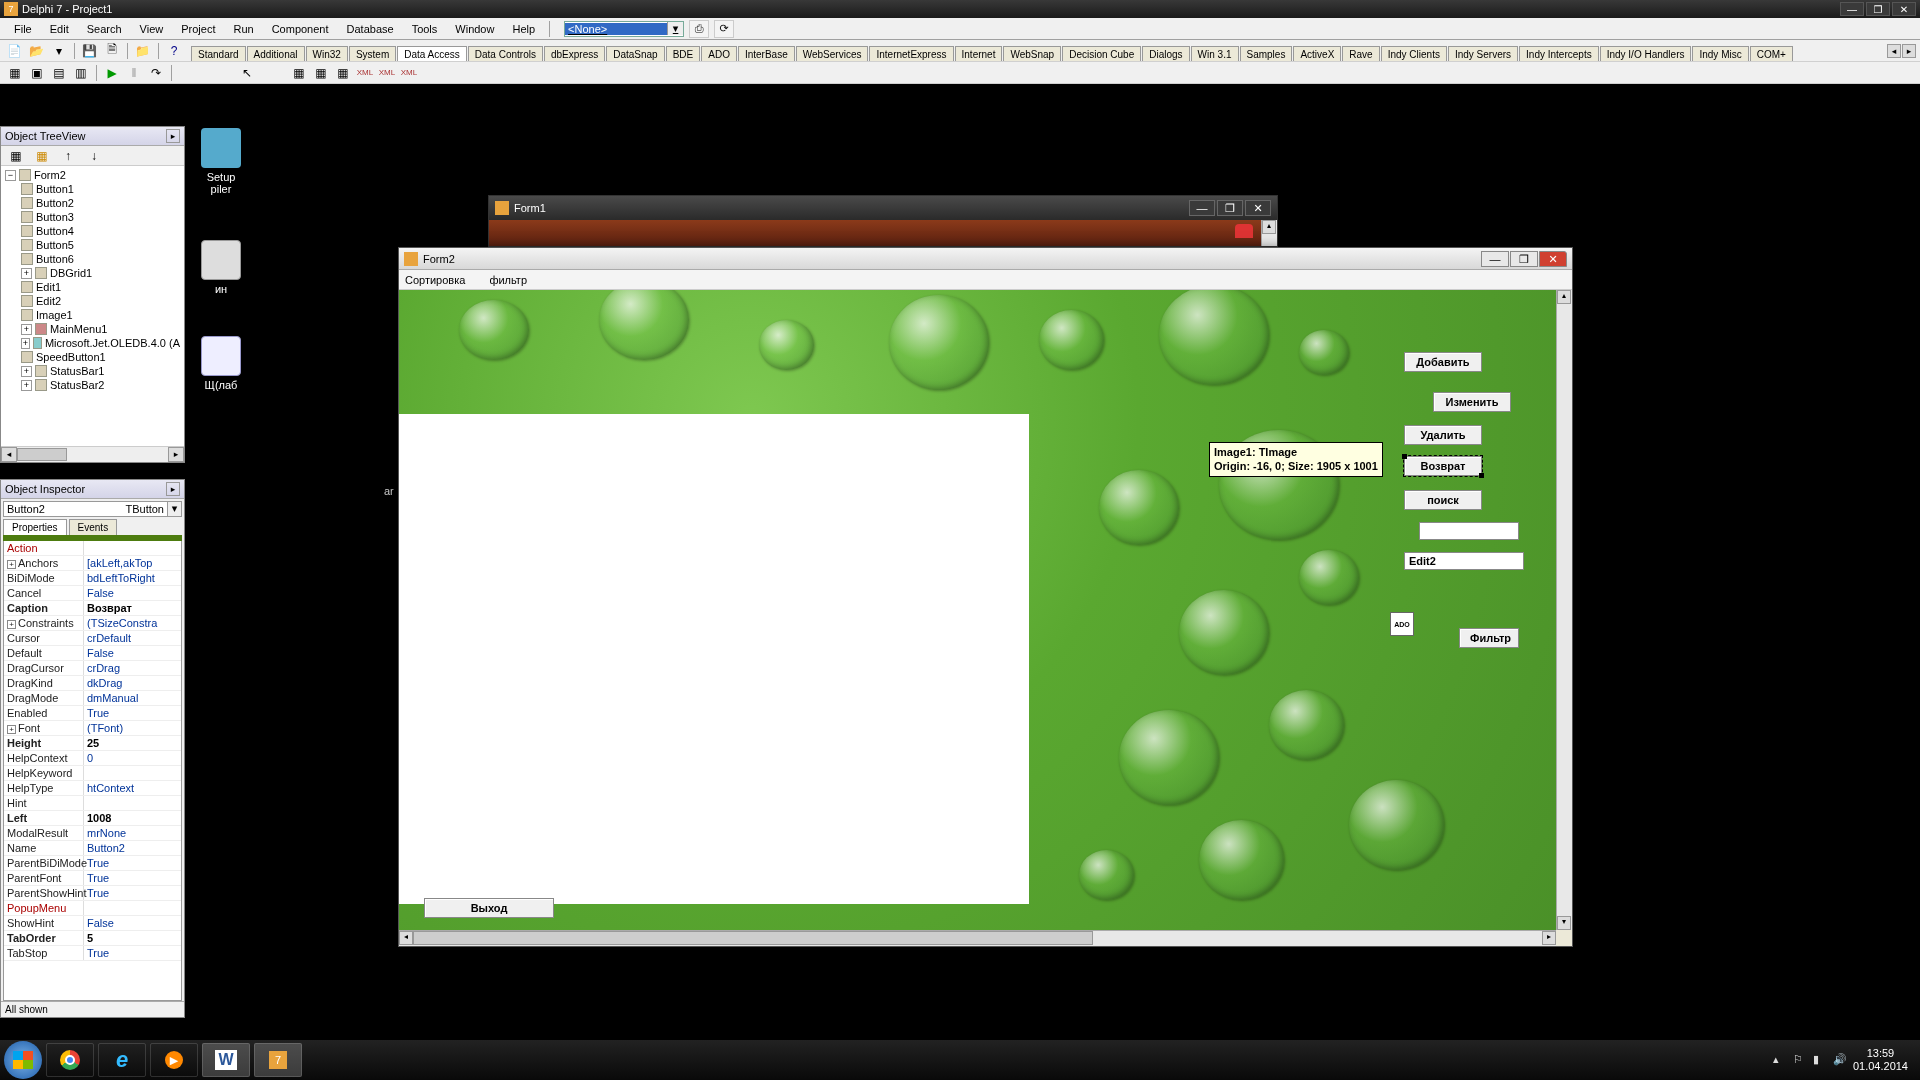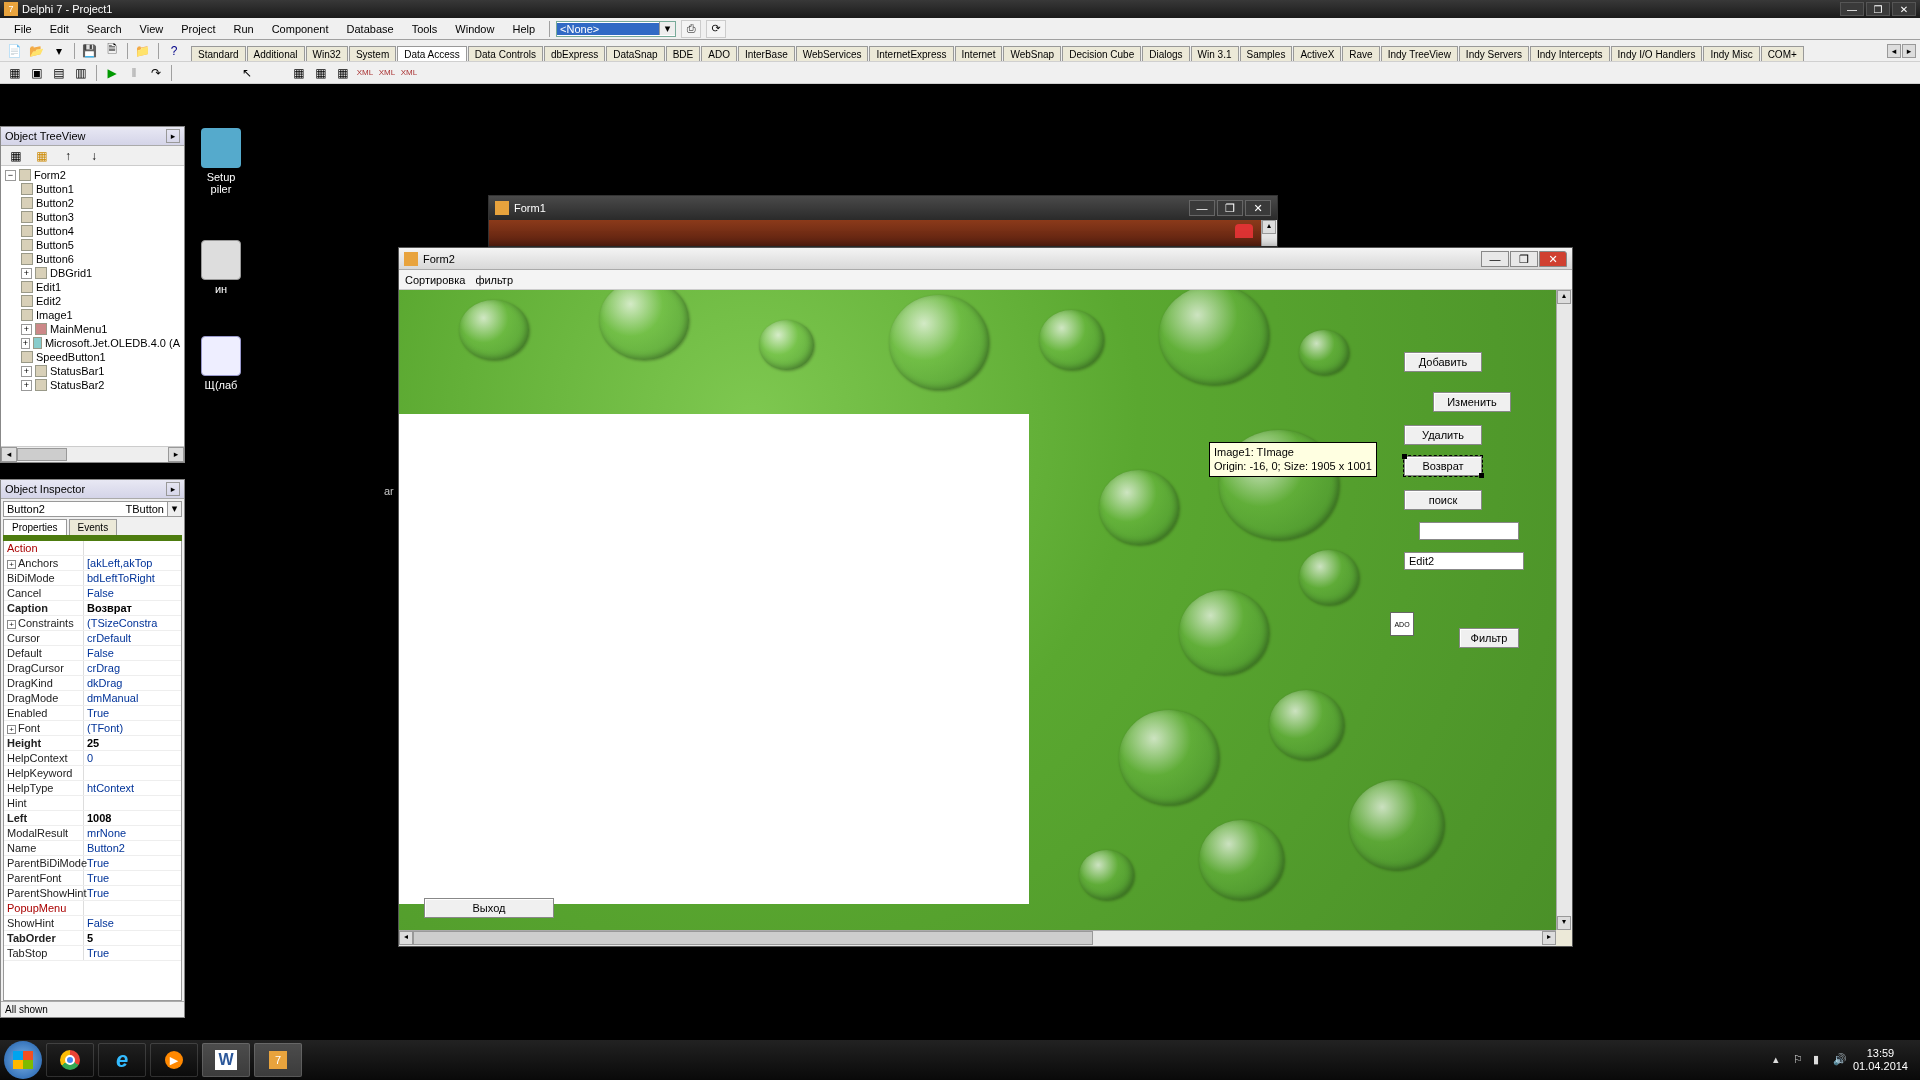--- a/index.html
+++ b/index.html
@@ -7,21 +7,21 @@
 
 
 .titlebar { height: 18px; background: linear-gradient(#383838, #1a1a1a); color: #fff; display: flex; align-items: center; padding: 0 4px; }
 .titlebar .icon { width: 14px; height: 14px; background: #e8a33d; margin-right: 4px; display: inline-flex; align-items: center; justify-content: center; font-size: 9px; }
 .titlebar .wbtns { margin-left: auto; display: flex; gap: 2px; }
 .titlebar .wbtn { width: 24px; height: 14px; background: #3a3a3a; color: #fff; text-align: center; line-height: 14px; border: 1px solid #555; font-size: 10px; }
 
 
 .menubar { height: 22px; background: #f0f0f0; display: flex; align-items: center; padding: 0 6px; gap: 2px; border-bottom: 1px solid #a0a0a0; }
 .menubar .mitem { padding: 2px 8px; cursor: default; }
-.combo { width: 120px; height: 16px; border: 1px solid #7a9; background: #fff; display: inline-flex; align-items: center; margin-left: 0; }
+.combo { width: 120px; height: 16px; border: 1px solid #7a9; background: #fff; display: inline-flex; align-items: center; margin-left: 8px; text-decoration: underline; }
 .combo .sel { background: #316ac5; color: #fff; padding: 0 3px; flex: 1; }
 .combo .arr { width: 16px; text-align: center; background: #eee; border-left: 1px solid #999; }
 .miconbtn { width: 20px; height: 18px; border: 1px solid #ccc; background: #f4f4f4; margin-left: 3px; display: inline-flex; align-items: center; justify-content: center; }
 
 
 .toolbars { background: #f0f0f0; }
 .toolrow { height: 22px; display: flex; align-items: center; border-bottom: 1px solid #d0d0d0; padding: 0 4px; }
 .tbtn { width: 20px; height: 20px; border: 1px solid transparent; display: inline-flex; align-items: center; justify-content: center; margin: 0 1px; font-size: 12px; }
 .tsep { width: 1px; height: 16px; background: #a0a0a0; margin: 0 4px; }
 .tabstrip { display: flex; align-items: flex-end; height: 100%; margin-left: 6px; overflow: hidden; flex: 1; }
@@ -79,22 +79,22 @@
 .form1 .vscr { position: absolute; right: 0; top: 0; width: 16px; height: 100%; background: #e8e8e8; border-left: 1px solid #aaa; }
 .form1 .vscr .up { width: 14px; height: 14px; background: #ddd; border: 1px solid #999; text-align: center; font-size: 8px; }
 
 
 .form2 { position: absolute; left: 398px; top: 247px; width: 1175px; height: 700px; border: 1px solid #555; box-shadow: 2px 2px 12px rgba(0,0,0,.6); background: #ece9d8; }
 .form2 .ftitle { height: 22px; background: linear-gradient(#f4f4f4, #d8d8d8); display: flex; align-items: center; padding: 0 5px; border-bottom: 1px solid #aaa; }
 .form2 .ftitle .icon { width: 14px; height: 14px; background: #e8a33d; margin-right: 5px; }
 .form2 .wbtns { margin-left: auto; display: flex; gap: 1px; }
 .form2 .wbtn { width: 28px; height: 16px; background: #e8e8e8; border: 1px solid #888; text-align: center; line-height: 14px; font-size: 11px; }
 .form2 .wbtn.close { background: #d04030; color: #fff; border-radius: 0 3px 0 0; }
-.form2 .fmenu { height: 20px; background: #f4f4f4; display: flex; align-items: center; padding: 0 6px; gap: 10px; border-bottom: 1px solid #ccc; }
-.form2-body { position: relative; height: 640px; background: radial-gradient(circle at 30% 20%, #7ec850, #5aa830 40%, #4a9028); overflow: hidden; }
+.form2 .fmenu { height: 20px; background: #f4f4f4; display: flex; align-items: center; padding: 0 6px; gap: 24px; border-bottom: 1px solid #ccc; }
+.form2-body { position: relative; height: 640px; background: radial-gradient(circle at 30% 20%, #7ec850, #5aa830 40%, #4a9028); overflow: hidden; font-weight: bold; }
 .drop { position: absolute; border-radius: 50%; background: radial-gradient(circle at 35% 30%, rgba(255,255,255,.7), rgba(120,200,80,.3) 40%, rgba(60,130,40,.5)); box-shadow: inset -2px -2px 6px rgba(0,0,0,.3), 1px 1px 3px rgba(0,0,0,.3); }
 .whitepane { position: absolute; left: 0; top: 124px; width: 630px; height: 490px; background: #fff; }
 .dbtn { position: absolute; background: #f0f0f0; border: 1px solid #888; padding: 3px 10px; font-size: 11px; text-align: center; box-shadow: 1px 1px 0 #fff inset; }
 .dbtn.sel { outline: 1px dashed #000; }
 .dbtn.sel::before, .dbtn.sel::after { content: ''; position: absolute; width: 5px; height: 5px; background: #000; }
 .dbtn.sel::before { left: -3px; top: -3px; } .dbtn.sel::after { right: -3px; bottom: -3px; }
 .dedit { position: absolute; background: #fff; border: 1px solid #888; padding: 2px 4px; font-size: 11px; height: 18px; }
 .tooltip { position: absolute; background: #ffffe1; border: 1px solid #000; padding: 2px 4px; font-size: 11px; line-height: 1.3; }
 .adocomp { position: absolute; width: 24px; height: 24px; background: #fff; border: 1px solid #666; display: flex; align-items: center; justify-content: center; font-size: 7px; }
 .form2-vscroll { position: absolute; right: 0; top: 42px; width: 16px; height: 640px; background: #e8e8e8; border-left: 1px solid #aaa; }
@@ -175,21 +175,21 @@
       <div class="ptab">WebServices</div>
       <div class="ptab">InternetExpress</div>
       <div class="ptab">Internet</div>
       <div class="ptab">WebSnap</div>
       <div class="ptab">Decision Cube</div>
       <div class="ptab">Dialogs</div>
       <div class="ptab">Win 3.1</div>
       <div class="ptab">Samples</div>
       <div class="ptab">ActiveX</div>
       <div class="ptab">Rave</div>
-      <div class="ptab">Indy TreeView</div>
+      <div class="ptab">Indy Clients</div>
       <div class="ptab">Indy Servers</div>
       <div class="ptab">Indy Intercepts</div>
       <div class="ptab">Indy I/O Handlers</div>
       <div class="ptab">Indy Misc</div>
       <div class="ptab">COM+</div>
     </div>
     <div class="tabnav">
       <div class="nbtn">◂</div>
       <div class="nbtn">▸</div>
     </div>

